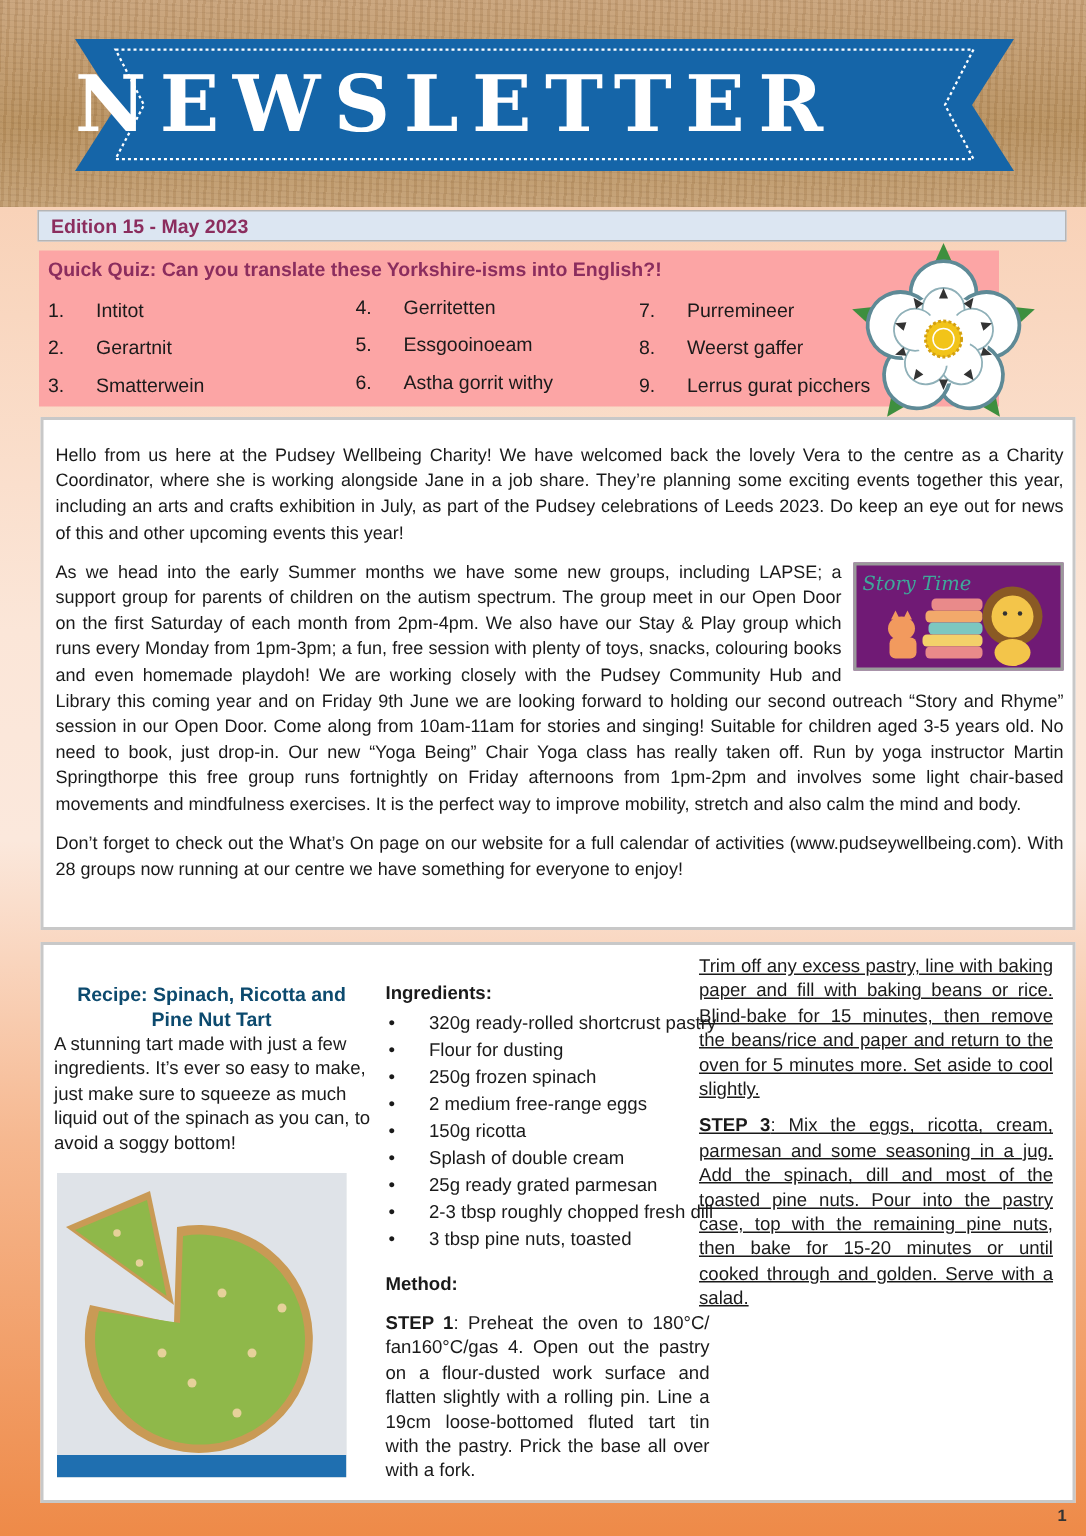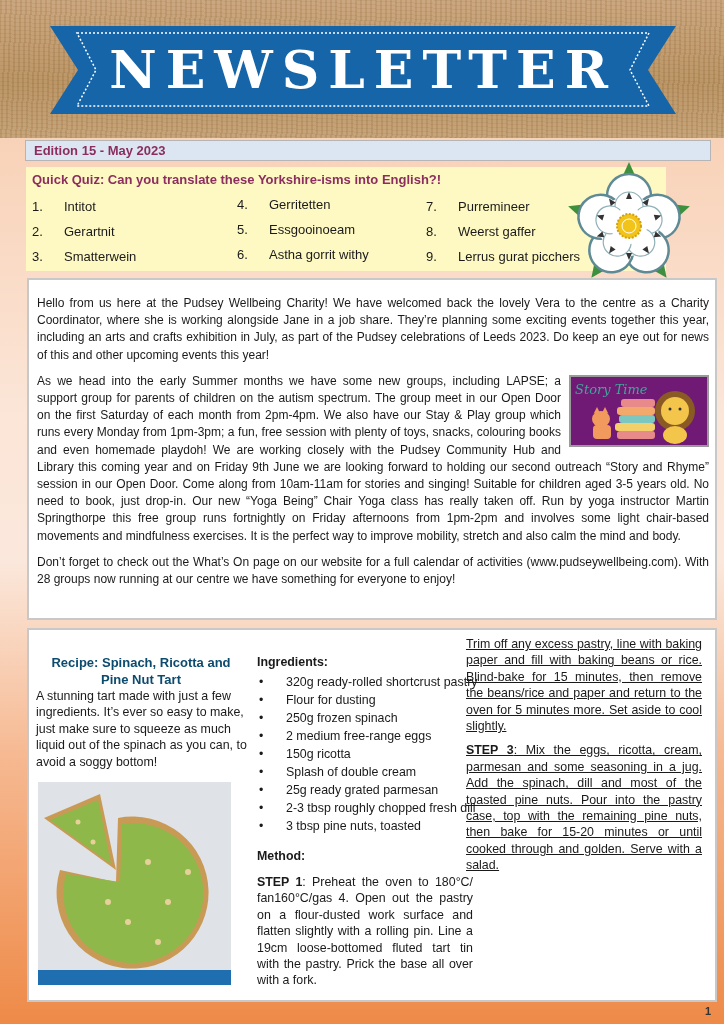--- a/index.html
+++ b/index.html
@@ -14,34 +14,34 @@
   .header {
     position: absolute; left: 0; top: 0; width: 724px; height: 138px;
     background:
       repeating-linear-gradient(92deg, rgba(120,80,40,0.10) 0 2px, rgba(255,255,255,0.05) 2px 5px),
       repeating-linear-gradient(3deg, rgba(90,60,30,0.08) 0 1px, transparent 1px 4px),
       linear-gradient(180deg, #c9a37a, #b8915f 60%, #c4a074);
   }
   .banner { position: absolute; left: 50px; top: 26px; width: 626px; height: 88px; }
   .banner svg { width: 100%; height: 100%; display: block; }
   .banner-title {
-    position: absolute; left: 0; right: 0; top: 16px; text-align: center;
+    position: absolute; left: 0; right: 0; top: 16px; 
     font-family: "DejaVu Serif", serif; font-weight: bold;
     font-size: 52px; letter-spacing: 9px; color: #ffffff;
     line-height: 56px;
   }
   .edition {
     position: absolute; left: 25px; top: 140px; width: 686px; height: 21px;
     background: #dce6f2; border: 1px solid #b5b5b5;
     font-size: 13px; font-weight: bold; color: #8b2d5e;
     padding: 2px 8px; line-height: 16px;
   }
   .quiz {
     position: absolute; left: 26px; top: 167px; width: 640px; height: 104px;
-    background: #fef9c3;
+    background: #fca5a5;
   }
   .quiz-title {
     position: absolute; left: 6px; top: 5px;
     font-size: 13px; font-weight: bold; color: #8b2d5e;
   }
   .quiz-col { position: absolute; top: 32px; }
   .quiz-item { display: flex; height: 25px; font-size: 13px; line-height: 16px; }
   .quiz-num { width: 32px; }
   .rose { position: absolute; left: 563px; top: 160px; width: 132px; height: 132px; }
   .charity {

